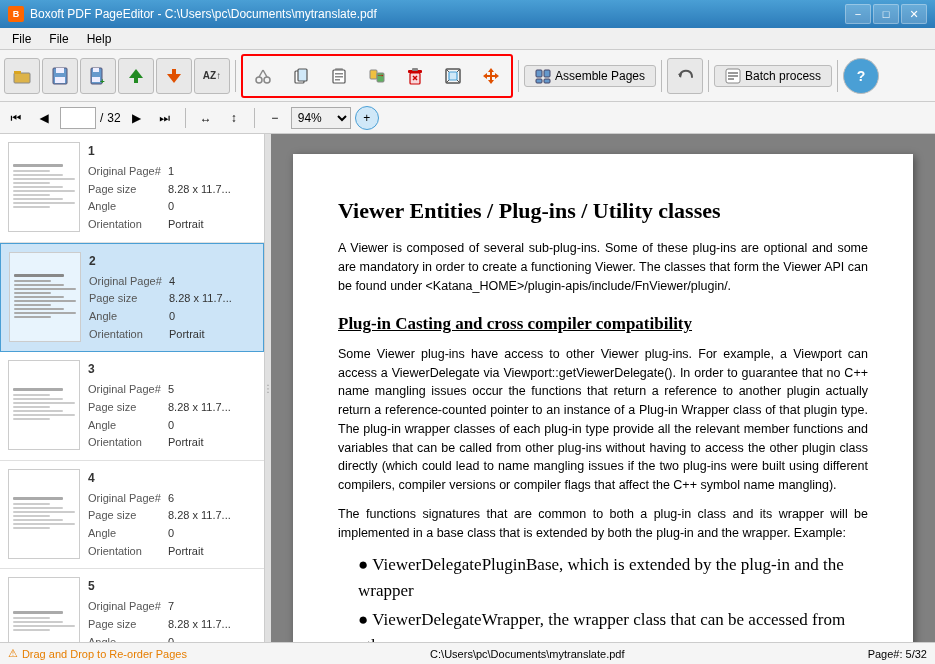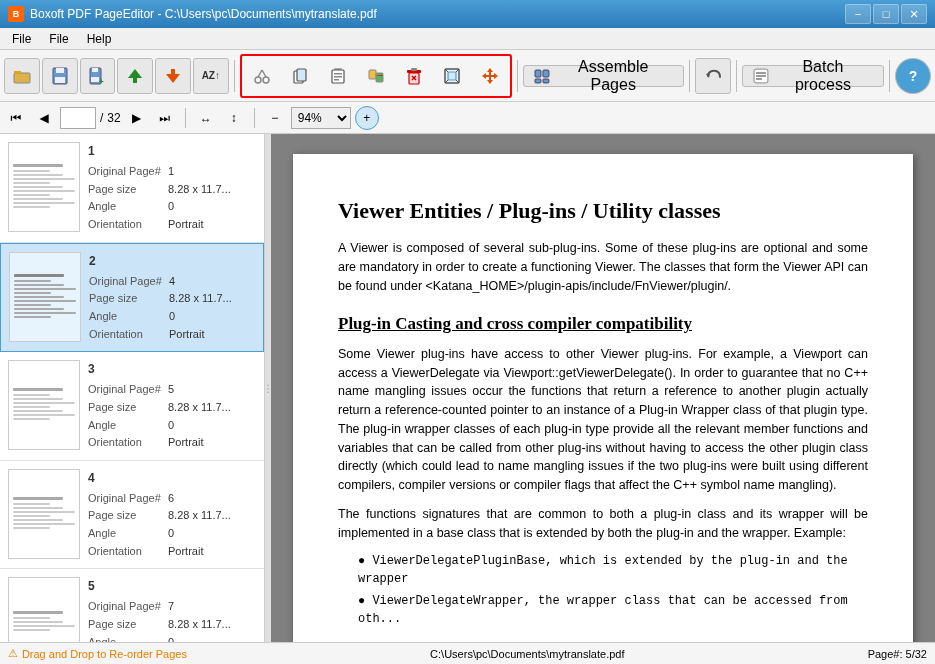--- a/index.html
+++ b/index.html
@@ -74,21 +74,21 @@
     }
 
     .toolbar-btn-large {
       height: 22px;
       background: #e8e8e8;
       border: 1px solid #bbb;
       border-radius: 3px;
       cursor: pointer;
       display: flex; align-items: center; justify-content: space-between; gap: 4px;
       padding: 0 10px;
-      font-size: 16px;
+      font-size: 12px;
     }
 
     
     .nav-bar {
       background: #f5f5f5;
       border-bottom: 1px solid #ccc;
       height: 32px;
       display: flex;
       align-items: center;
       padding: 0 4px;
@@ -192,21 +192,21 @@
       padding: 40px 45px;
       box-shadow: 2px 2px 8px rgba(0,0,0,0.4);
       font-family: 'Times New Roman', Times, serif;
       font-size: 13px;
       line-height: 1.5;
       color: #000;
     }
     .pdf-h1 { font-size: 22px; font-weight: bold; margin-bottom: 12px; }
     .pdf-h2 { font-size: 17px; font-weight: bold; margin: 16px 0 8px; text-decoration: underline; }
     .pdf-p { margin-bottom: 10px; text-align: justify; font-family: Arial, sans-serif; font-size: 12.5px; }
-    .pdf-li { margin-left: 20px; margin-bottom: 4px; font-family: Liberation Mono, monospace; font-size: 12px; }
+    .pdf-li { margin-left: 20px; margin-bottom: 4px; font-family: Liberation Serif, serif; font-size: 17px; }
 
     
     .status-bar {
       height: 22px;
       background: #f5f5f5;
       border-top: 1px solid #ccc;
       display: flex;
       align-items: center;
       padding: 0 8px;
       font-size: 11px;

